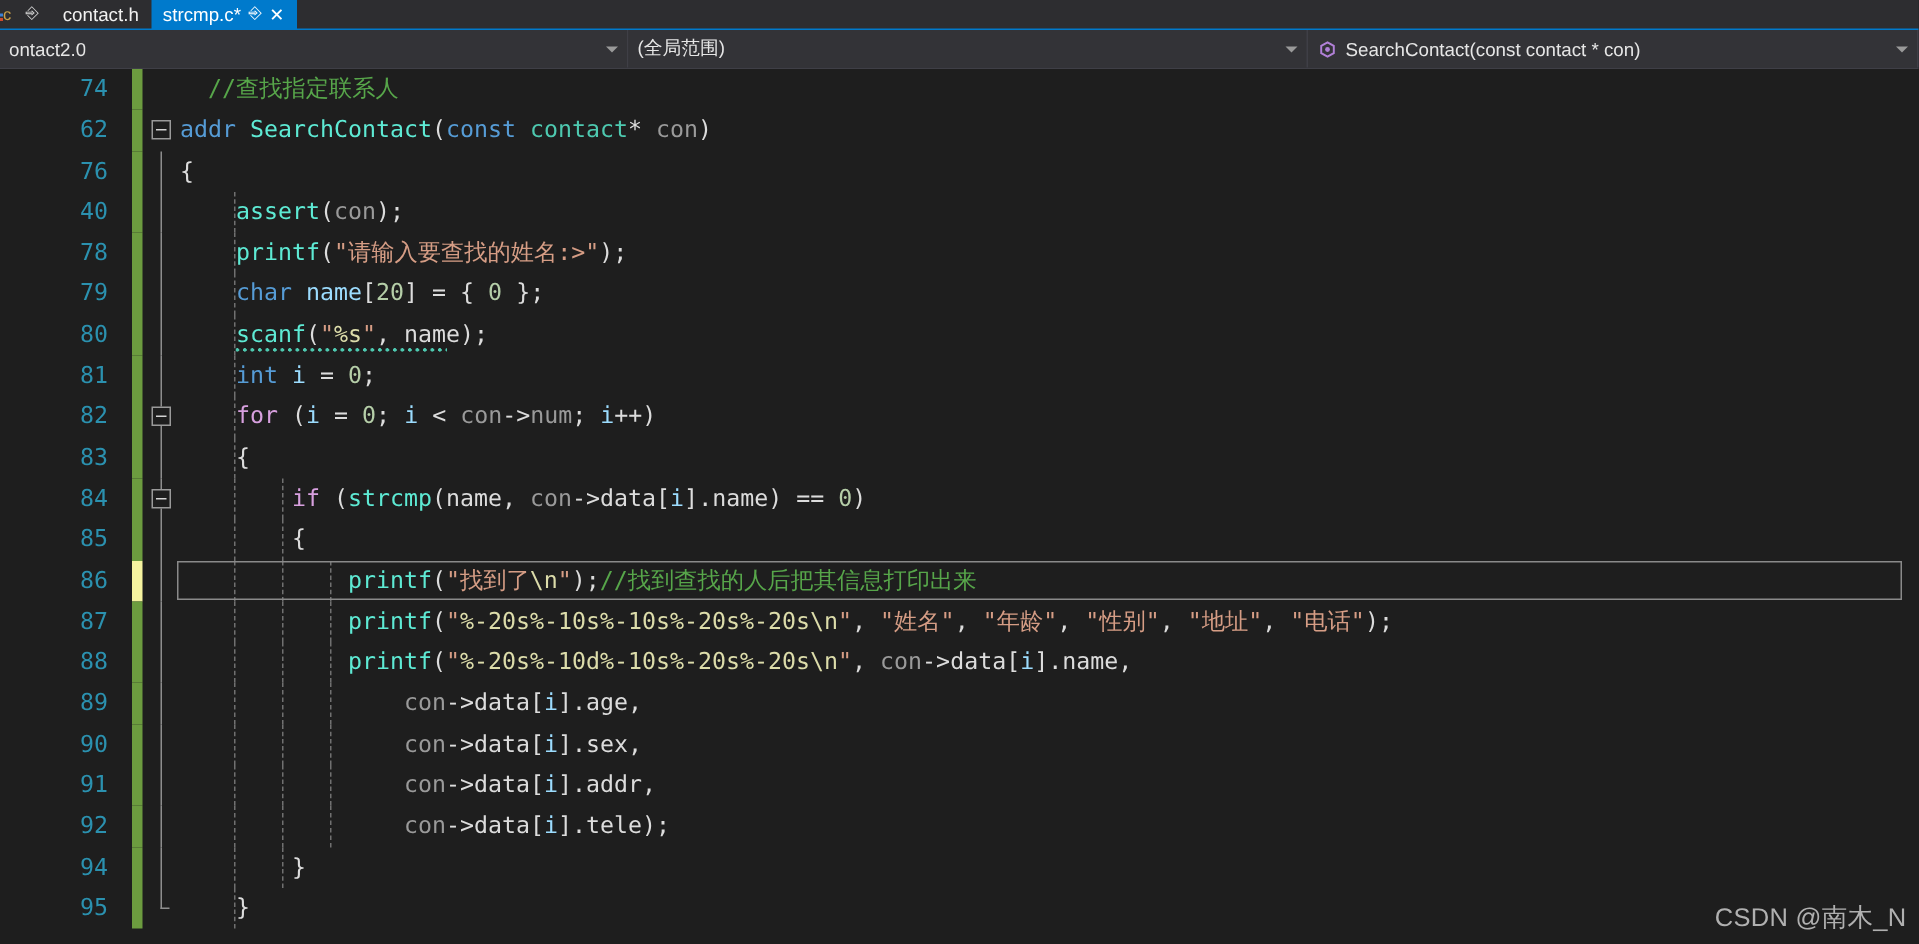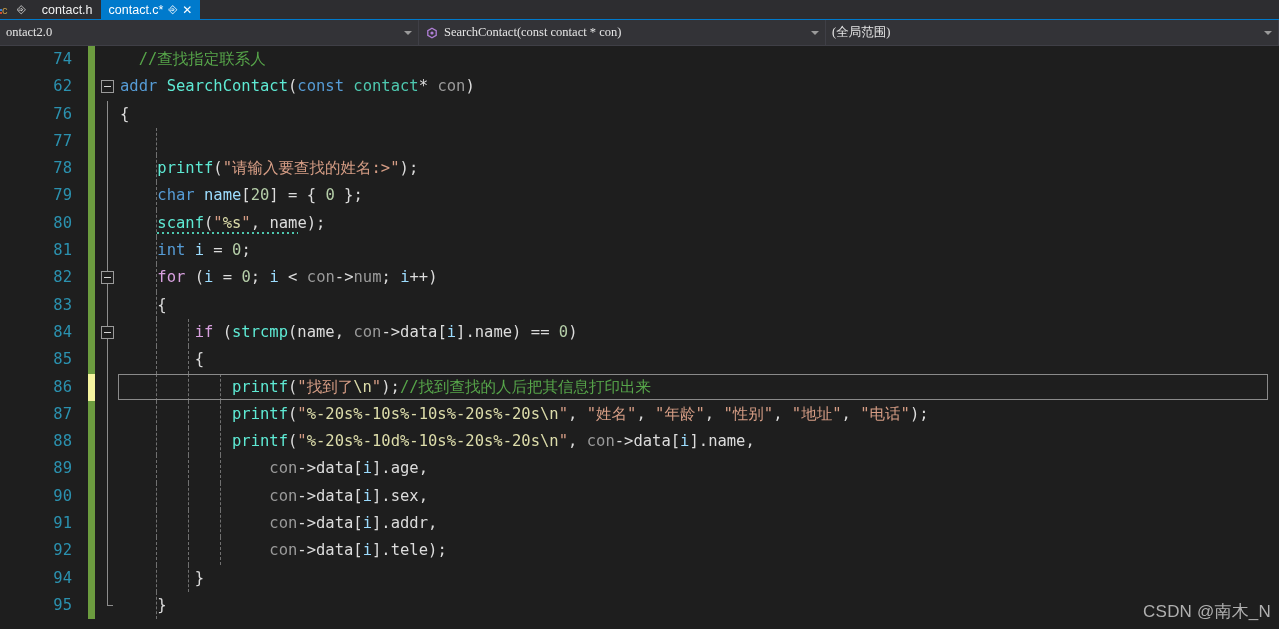--- a/index.html
+++ b/index.html
@@ -40,21 +40,21 @@
 
   
   .navbar{
     position:absolute;left:0;top:20px;width:1279px;height:25px;
     background:#2d2d30;display:flex;align-items:stretch;
     border-bottom:1px solid #3f3f46;
   }
   .combo{
     display:flex;align-items:center;position:relative;
     background:#333337;border-right:1px solid #3f3f46;
-    font-family:Liberation Serif, serif;font-size:12.5px;color:#e6e6e6;
+    font-family:Liberation Sans, sans-serif;font-size:12.5px;color:#e6e6e6;
     padding:0 6px;white-space:nowrap;overflow:hidden;
   }
   .combo .caret{
     position:absolute;right:6px;top:50%;transform:translateY(-50%);
     width:0;height:0;border-left:4px solid transparent;border-right:4px solid transparent;
     border-top:4px solid #9a9a9a;
   }
   .combo-proj{width:406px;}
   .combo-scope{width:440px;}
   .combo-member{flex:1;}
@@ -134,55 +134,55 @@
         <span class="c-dot"></span>
           <span class="c-dot2"></span>
           <span class="c-glyph">c</span>
       </span>
       <span class="pin-ico">⎆</span>
     </div>
     <div class="tab">
       <span>contact.h</span>
     </div>
     <div class="tab active">
-      <span>contact.c*</span>
+      <span>strcmp.c*</span>
       <span class="pin-ico">⎆</span>
       <span class="close-ico">✕</span>
     </div>
     <div class="tabstrip-fill"></div>
   </div>
   <div class="accentline"></div>
 
   <div class="navbar">
     <div class="combo combo-proj">
       <span class="combo-label">ontact2.0</span>
+      <span class="caret"></span>
+    </div>
+    <div class="combo combo-scope">
+      <span class="combo-label">(全局范围)</span>
       <span class="caret"></span>
     </div>
     <div class="combo combo-member">
       <span class="member-ico">
         <svg width="14" height="14" viewBox="0 0 14 14">
           <path d="M7 2.2 L11.2 4.6 L11.2 9.4 L7 11.8 L2.8 9.4 L2.8 4.6 Z" fill="none" stroke="#b180d7" stroke-width="1.3"></path>
           <circle cx="7" cy="7" r="1.6" fill="#b180d7"></circle>
         </svg>
       </span>
       <span class="combo-label">SearchContact(const contact * con)</span>
       <span class="caret"></span>
     </div>
-    <div class="combo combo-scope">
-      <span class="combo-label">(全局范围)</span>
-      <span class="caret"></span>
-    </div>
   </div>
 
   <div class="editor">
     <div class="codearea" id="codearea">
         <div class="row"><div class="lnum">74</div><div class="chg"></div><div class="code">&nbsp;&nbsp;<span class="cmt">//查找指定联系人</span></div></div>
         <div class="row"><div class="lnum">62</div><div class="chg"></div><div class="fold"></div><div class="code"><span class="kw">addr</span>&nbsp;<span class="fn">SearchContact</span><span class="punct">(</span><span class="kw">const</span>&nbsp;<span class="typ">contact</span><span class="punct">*</span>&nbsp;<span class="plain">con</span><span class="punct">)</span></div></div>
         <div class="row"><div class="lnum">76</div><div class="chg"></div><div class="vline"></div><div class="code"><span class="punct">{</span></div></div>
-        <div class="row"><div class="lnum">77</div><div class="chg"></div><div class="vline"></div><div class="guide" style="left: 156px;"></div></div>
+        <div class="row"><div class="lnum">40</div><div class="chg"></div><div class="vline"></div><div class="guide" style="left: 156px;"></div><div class="code">&nbsp;&nbsp;&nbsp;&nbsp;<span class="fn">assert</span><span class="punct">(</span><span class="plain">con</span><span class="punct">)</span><span class="punct">;</span></div></div>
         <div class="row"><div class="lnum">78</div><div class="chg"></div><div class="vline"></div><div class="guide" style="left: 156px;"></div><div class="code">&nbsp;&nbsp;&nbsp;&nbsp;<span class="fn">printf</span><span class="punct">(</span><span class="str">"</span><span class="str">请输入要查找的姓名:&gt;</span><span class="str">"</span><span class="punct">)</span><span class="punct">;</span></div></div>
         <div class="row"><div class="lnum">79</div><div class="chg"></div><div class="vline"></div><div class="guide" style="left: 156px;"></div><div class="code">&nbsp;&nbsp;&nbsp;&nbsp;<span class="kw">char</span>&nbsp;<span class="var">name</span><span class="punct">[</span><span class="num">20</span><span class="punct">]</span>&nbsp;<span class="punct">=</span>&nbsp;<span class="punct">{</span>&nbsp;<span class="num">0</span>&nbsp;<span class="punct">}</span><span class="punct">;</span></div></div>
         <div class="row"><div class="lnum">80</div><div class="chg"></div><div class="vline"></div><div class="guide" style="left: 156px;"></div><div class="code">&nbsp;&nbsp;&nbsp;&nbsp;<span class="fn">scanf</span><span class="punct">(</span><span class="str">"</span><span class="fmt">%s</span><span class="str">"</span><span class="punct">,</span>&nbsp;<span class="mbr">name</span><span class="punct">)</span><span class="punct">;</span></div><div style="position: absolute; left: 157.4px; top: 22px; width: 140.25px; height: 4px; background-repeat: repeat-x; background-size: 5px 4px; background-image: radial-gradient(circle at 1.2px 1.2px, rgb(78, 201, 176) 1.1px, transparent 1.3px);"></div></div>
         <div class="row"><div class="lnum">81</div><div class="chg"></div><div class="vline"></div><div class="guide" style="left: 156px;"></div><div class="code">&nbsp;&nbsp;&nbsp;&nbsp;<span class="kw">int</span>&nbsp;<span class="var">i</span>&nbsp;<span class="punct">=</span>&nbsp;<span class="num">0</span><span class="punct">;</span></div></div>
         <div class="row"><div class="lnum">82</div><div class="chg"></div><div class="vline"></div><div class="fold"></div><div class="guide" style="left: 156px;"></div><div class="code">&nbsp;&nbsp;&nbsp;&nbsp;<span class="ctl">for</span>&nbsp;<span class="punct">(</span><span class="var">i</span>&nbsp;<span class="punct">=</span>&nbsp;<span class="num">0</span><span class="punct">;</span>&nbsp;<span class="var">i</span>&nbsp;<span class="punct">&lt;</span>&nbsp;<span class="plain">con</span><span class="punct">-</span><span class="punct">&gt;</span><span class="plain">num</span><span class="punct">;</span>&nbsp;<span class="var">i</span><span class="punct">+</span><span class="punct">+</span><span class="punct">)</span></div></div>
         <div class="row"><div class="lnum">83</div><div class="chg"></div><div class="vline"></div><div class="guide" style="left: 156px;"></div><div class="code">&nbsp;&nbsp;&nbsp;&nbsp;<span class="punct">{</span></div></div>
         <div class="row"><div class="lnum">84</div><div class="chg"></div><div class="vline"></div><div class="fold"></div><div class="guide" style="left: 156px;"></div><div class="guide" style="left: 188px;"></div><div class="code">&nbsp;&nbsp;&nbsp;&nbsp;&nbsp;&nbsp;&nbsp;&nbsp;<span class="ctl">if</span>&nbsp;<span class="punct">(</span><span class="fn">strcmp</span><span class="punct">(</span><span class="mbr">name</span><span class="punct">,</span>&nbsp;<span class="plain">con</span><span class="punct">-</span><span class="punct">&gt;</span><span class="mbr">data</span><span class="punct">[</span><span class="var">i</span><span class="punct">]</span><span class="punct">.</span><span class="mbr">name</span><span class="punct">)</span>&nbsp;<span class="punct">=</span><span class="punct">=</span>&nbsp;<span class="num">0</span><span class="punct">)</span></div></div>
         <div class="row"><div class="lnum">85</div><div class="chg"></div><div class="vline"></div><div class="guide" style="left: 156px;"></div><div class="guide" style="left: 188px;"></div><div class="code">&nbsp;&nbsp;&nbsp;&nbsp;&nbsp;&nbsp;&nbsp;&nbsp;<span class="punct">{</span></div></div>
         <div class="row"><div class="lnum">86</div><div class="chg unsaved"></div><div class="vline"></div><div class="guide" style="left: 156px;"></div><div class="guide" style="left: 188px;"></div><div class="guide" style="left: 220px;"></div><div class="code">&nbsp;&nbsp;&nbsp;&nbsp;&nbsp;&nbsp;&nbsp;&nbsp;&nbsp;&nbsp;&nbsp;&nbsp;<span class="fn">printf</span><span class="punct">(</span><span class="str">"</span><span class="str">找到了</span><span class="fmt">\n</span><span class="str">"</span><span class="punct">)</span><span class="punct">;</span><span class="cmt">//找到查找的人后把其信息打印出来</span></div></div>
         <div class="curline" style="top: 328.1px;"></div>

